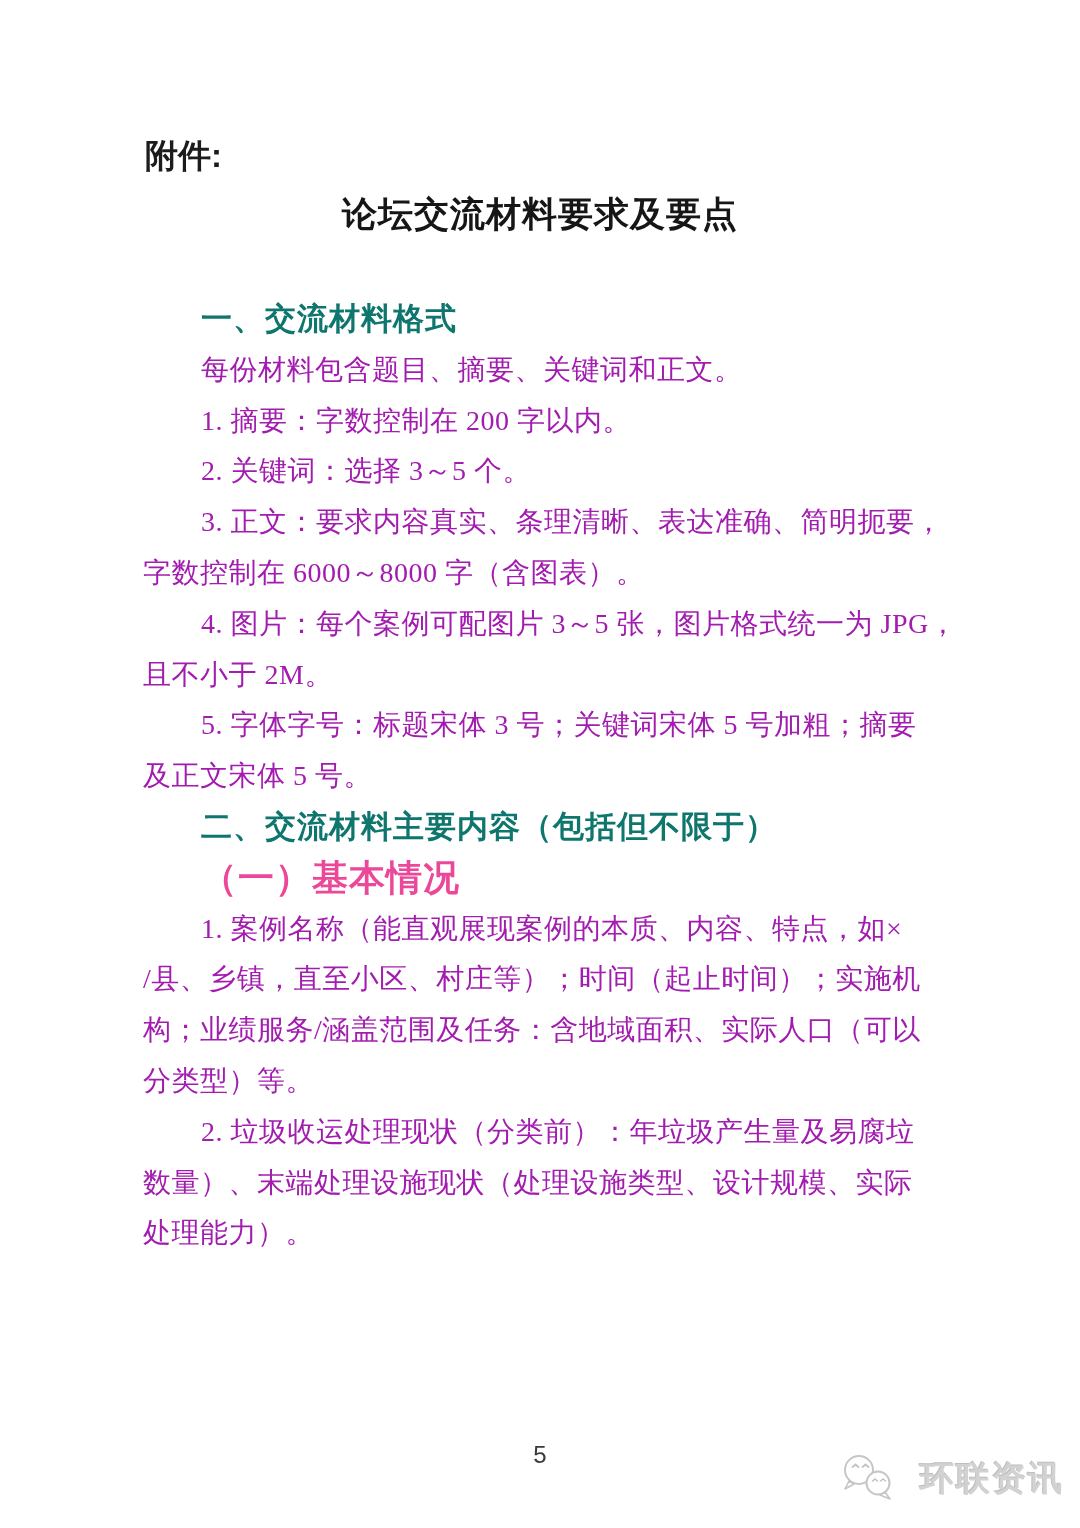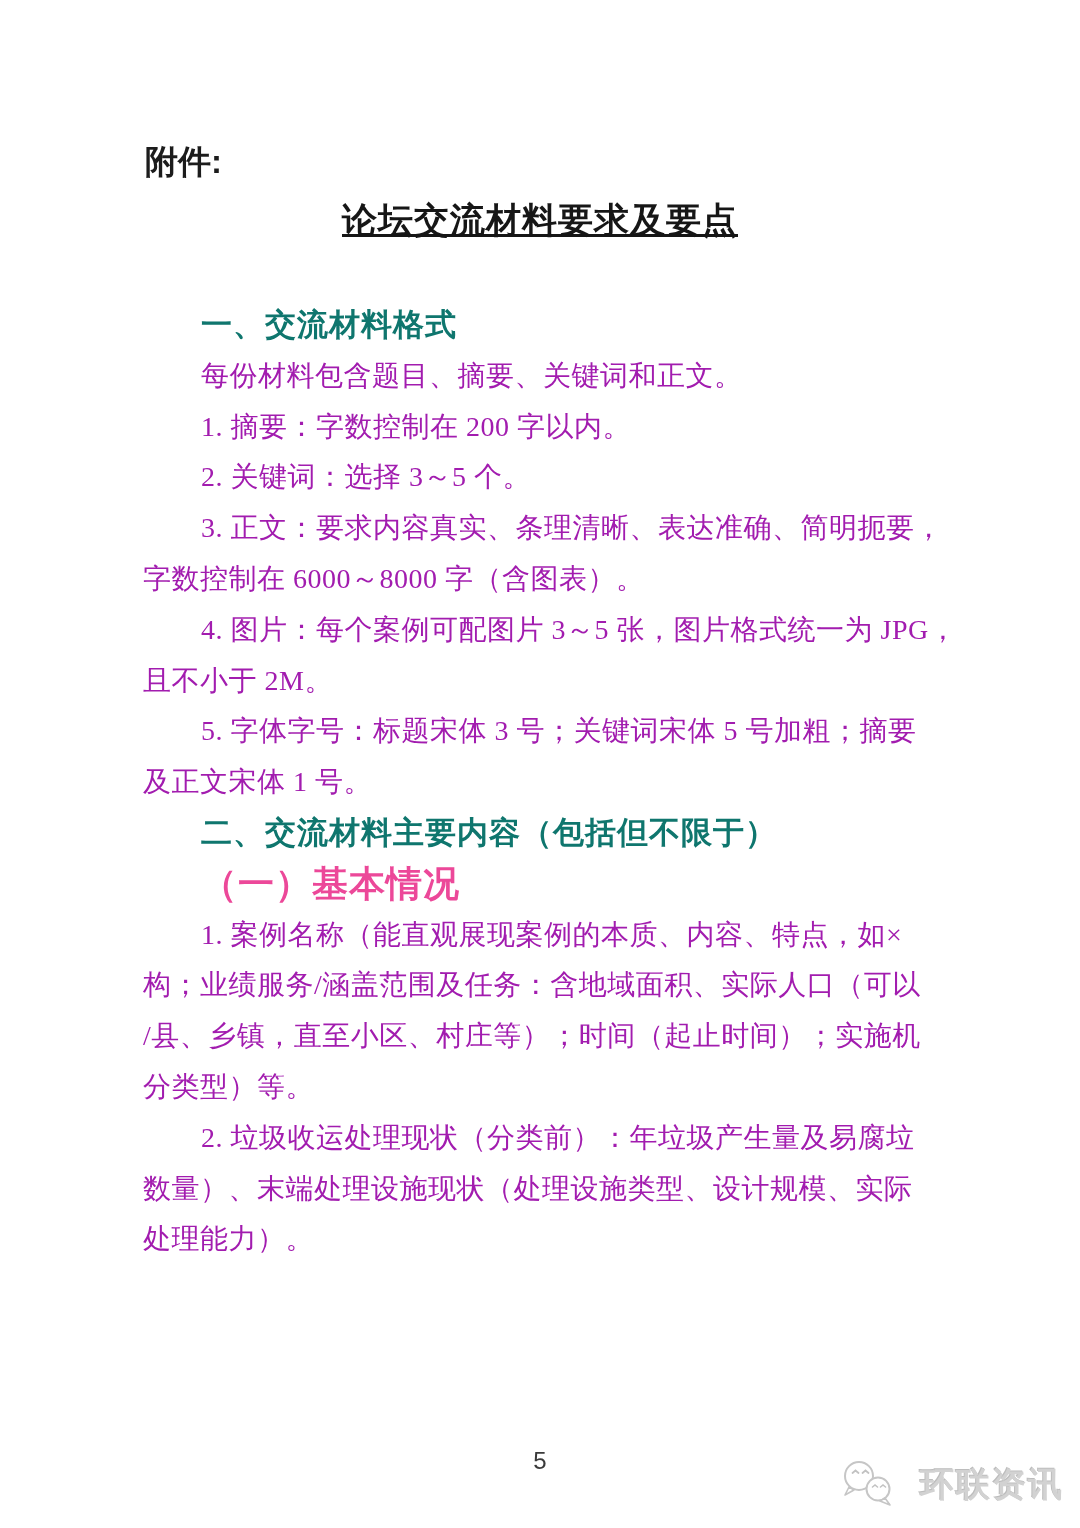--- a/index.html
+++ b/index.html
@@ -11,21 +11,20 @@
     width: 1080px;
     height: 1528px;
     position: relative;
     overflow: hidden;
     font-family: "Liberation Serif", "DejaVu Serif", serif;
   }
   .page {
     position: absolute;
     inset: 0;
     background: #ffffff;
-    margin-top: 6px;
   }
   .attachment-label {
     position: absolute;
     left: 145px;
     top: 136px;
     font-size: 33px;
     font-weight: 700;
     color: #1c1c1c;
     font-family: "Liberation Sans", "DejaVu Sans", sans-serif;
     line-height: 40px;
@@ -36,21 +35,20 @@
     top: 190px;
     width: 100%;
     margin: 0;
     text-align: center;
     font-size: 35px;
     font-weight: 700;
     color: #161616;
     font-family: "Liberation Serif", "DejaVu Serif", serif;
     line-height: 50px;
     letter-spacing: 1px;
-    text-decoration: underline;
   }
   .content {
     position: absolute;
     left: 143px;
     top: 294px;
     width: 800px;
   }
   .line {
     font-size: 28px;
     line-height: 50.8px;
@@ -114,26 +112,26 @@
   <div class="content" id="content">
       <div class="line heading1 indent">一、交流材料格式</div>
       <div class="line body indent">每份材料包含题目、摘要、关键词和正文。</div>
       <div class="line body indent">1. 摘要：字数控制在 200 字以内。</div>
       <div class="line body indent">2. 关键词：选择 3～5 个。</div>
       <div class="line body indent">3. 正文：要求内容真实、条理清晰、表达准确、简明扼要，</div>
       <div class="line body">字数控制在 6000～8000 字（含图表）。</div>
       <div class="line body indent">4. 图片：每个案例可配图片 3～5 张，图片格式统一为 JPG，</div>
       <div class="line body">且不小于 2M。</div>
       <div class="line body indent">5. 字体字号：标题宋体 3 号；关键词宋体 5 号加粗；摘要</div>
-      <div class="line body">及正文宋体 1 号。</div>
+      <div class="line body">及正文宋体 5 号。</div>
       <div class="line heading1 indent">二、交流材料主要内容（包括但不限于）</div>
       <div class="line heading2 indent">（一）基本情况</div>
       <div class="line body indent">1. 案例名称（能直观展现案例的本质、内容、特点，如×</div>
+      <div class="line body">/县、乡镇，直至小区、村庄等）；时间（起止时间）；实施机</div>
       <div class="line body">构；业绩服务/涵盖范围及任务：含地域面积、实际人口（可以</div>
-      <div class="line body">/县、乡镇，直至小区、村庄等）；时间（起止时间）；实施机</div>
       <div class="line body">分类型）等。</div>
       <div class="line body indent">2. 垃圾收运处理现状（分类前）：年垃圾产生量及易腐垃</div>
       <div class="line body">数量）、末端处理设施现状（处理设施类型、设计规模、实际</div>
       <div class="line body">处理能力）。</div>
     </div>
 
   <div class="page-number">5</div>
 
   <div class="watermark">
     <svg width="64" height="52" viewBox="0 0 64 52" aria-hidden="true">

